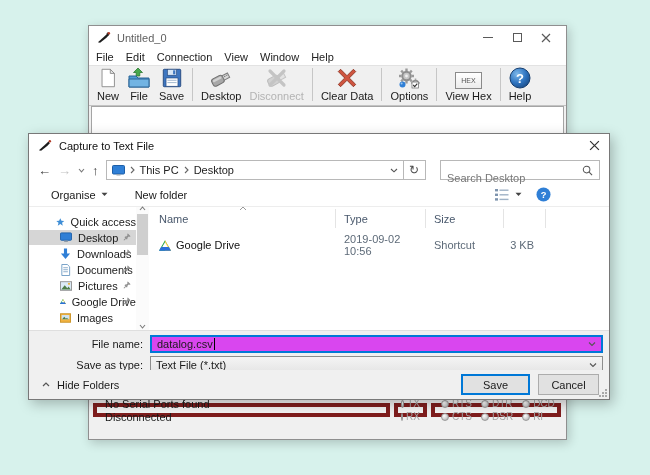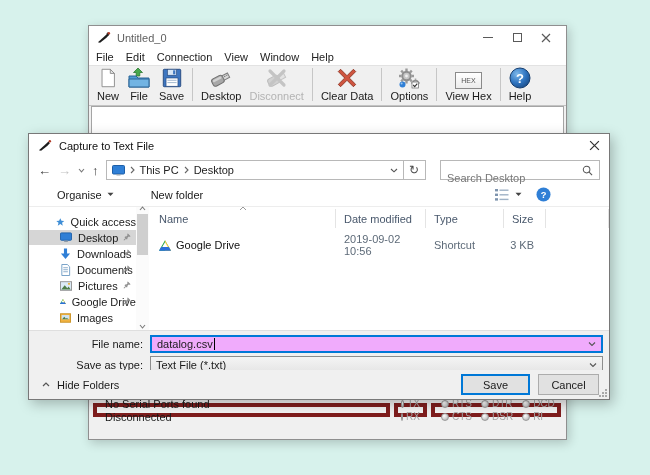--- a/index.html
+++ b/index.html
@@ -68,21 +68,21 @@
   .nav-glyph { font-size:13px; color:#3b3b3b; line-height:1; }
   .nav-glyph.disabled { color:#c3c3c3; }
   .breadcrumb { width:298px; height:20px; border:1px solid #b8b8b8; display:flex; align-items:center; gap:5px; padding:0 5px; background:#fff; }
   .crumb { color:#222; }
   .bc-spacer { flex:1; }
   .refresh-btn { width:22px; height:20px; border:1px solid #b8b8b8; border-left:none; display:grid; place-items:center; font-size:12px; color:#4a4a4a; }
   .searchbox { width:160px; height:20px; border:1px solid #b8b8b8; margin-left:auto; display:flex; align-items:center; padding:0 6px; gap:4px; background:#fff; }
   .searchbox input { flex:1; border:none; outline:none; background:transparent; font-family:inherit; font-size:11px; color:#666; min-width:0;margin-top:16px; }
   .searchbox input::placeholder { color:#777; }
 
-  .dlg-cmdbar { height:24px; display:flex; align-items:center; padding:0 0 0 28px; border-bottom:1px solid #ededed;gap:10px; }
+  .dlg-cmdbar { height:24px; display:flex; align-items:center; padding:0 0 0 22px; border-bottom:1px solid #ededed; }
   .cmd-group { display:flex; align-items:center; gap:5px; }
   .newfolder { margin-left:27px; }
   .cmd-right { margin-left:auto; margin-right:58px; display:flex; align-items:center; gap:6px; }
 
   .dlg-body { position:absolute; top:73px; left:0; right:0; height:123px; display:flex; }
   .sidebar { width:107px; padding-top:7px; }
   .side-item { height:15px; margin-bottom:1px; display:flex; align-items:center; gap:6px; padding-left:27px; position:relative; }
   .side-item.child { padding-left:31px; }
   .side-item.selected { background:#d6d6d6; }
   .side-label { white-space:nowrap; }
@@ -101,21 +101,21 @@
   .sort-chevron { position:absolute; top:-1px; left:90px; }
   .fl-row { height:18px; margin-top:5px; color:#5d6a78; }
   .fl-name { display:flex; align-items:center; gap:5px; padding-left:10px; color:#111; }
   .fl-cell.pad { padding-left:8px; }
   .fl-size { text-align:right; padding-right:12px; }
 
   .dlg-fields { position:absolute; left:0; right:0; top:196px; height:42px; background:#f0f0f0; border-top:1px solid #dfdfdf; padding-top:4px; display:flex; flex-direction:column; gap:3px; }
   .field-row { display:flex; align-items:center; height:18px; }
   .field-label { width:121px; text-align:right; padding-right:7px; }
   .combo { flex:1; height:18px; margin-right:6px; position:relative; display:flex; align-items:center; padding:0 18px 0 5px; }
-  .combo.filename { background:#f0abfc; border:2px solid #0078d7; }
+  .combo.filename { background:#d946ef; border:2px solid #0078d7; }
   .combo.filetype { background:linear-gradient(#f4f4f4,#e4e4e4); border:1px solid #8d8d8d; }
   .combo-chev { position:absolute; right:5px; top:50%; transform:translateY(-50%); }
   .caret { width:1px; height:12px; background:#000; margin-left:1px; }
 
   .dlg-footer { position:absolute; left:0; right:0; bottom:0; height:29px; background:#f0f0f0; display:flex; align-items:center; padding:0 10px 0 13px; }
   .hide-folders { display:flex; align-items:center; gap:7px; }
   .btns { margin-left:auto; display:flex; gap:8px; }
   .btn { width:61px; height:21px; display:grid; place-items:center; background:#e1e1e1; border:1px solid #acacac; font-size:11px; }
   .btn.primary { width:69px; border:2px solid #0078d7; }
   .resize-grip { position:absolute; right:2px; bottom:2px; }
@@ -532,21 +532,20 @@
     </div>
 
     <div class="filelist">
       <span class="sort-chevron">
           <svg width="8" height="5" viewBox="0 0 8 5">
             <path d="M1 4 L4 1 L7 4" fill="none" stroke="#9a9a9a" stroke-width="1"></path>
           </svg>
         </span>
       <div class="fl-grid fl-header">
         <span class="fl-cell first">Name</span>
-        <span class="fl-cell">Date modified</span>
         <span class="fl-cell">Type</span>
         <span class="fl-cell">Size</span>
         <span class="fl-cell"></span>
       </div>
       <div class="fl-grid fl-row">
         <span class="fl-name">
           <svg width="12" height="11" viewBox="0 0 100 88">
               <polygon points="50,0 0,88 100,88" fill="#23a24d"></polygon>
               <polygon points="50,0 100,88 50,88" fill="#fecf41"></polygon>
               <polygon points="18,57 82,57 100,88 0,88" fill="#2a6fdb"></polygon>

